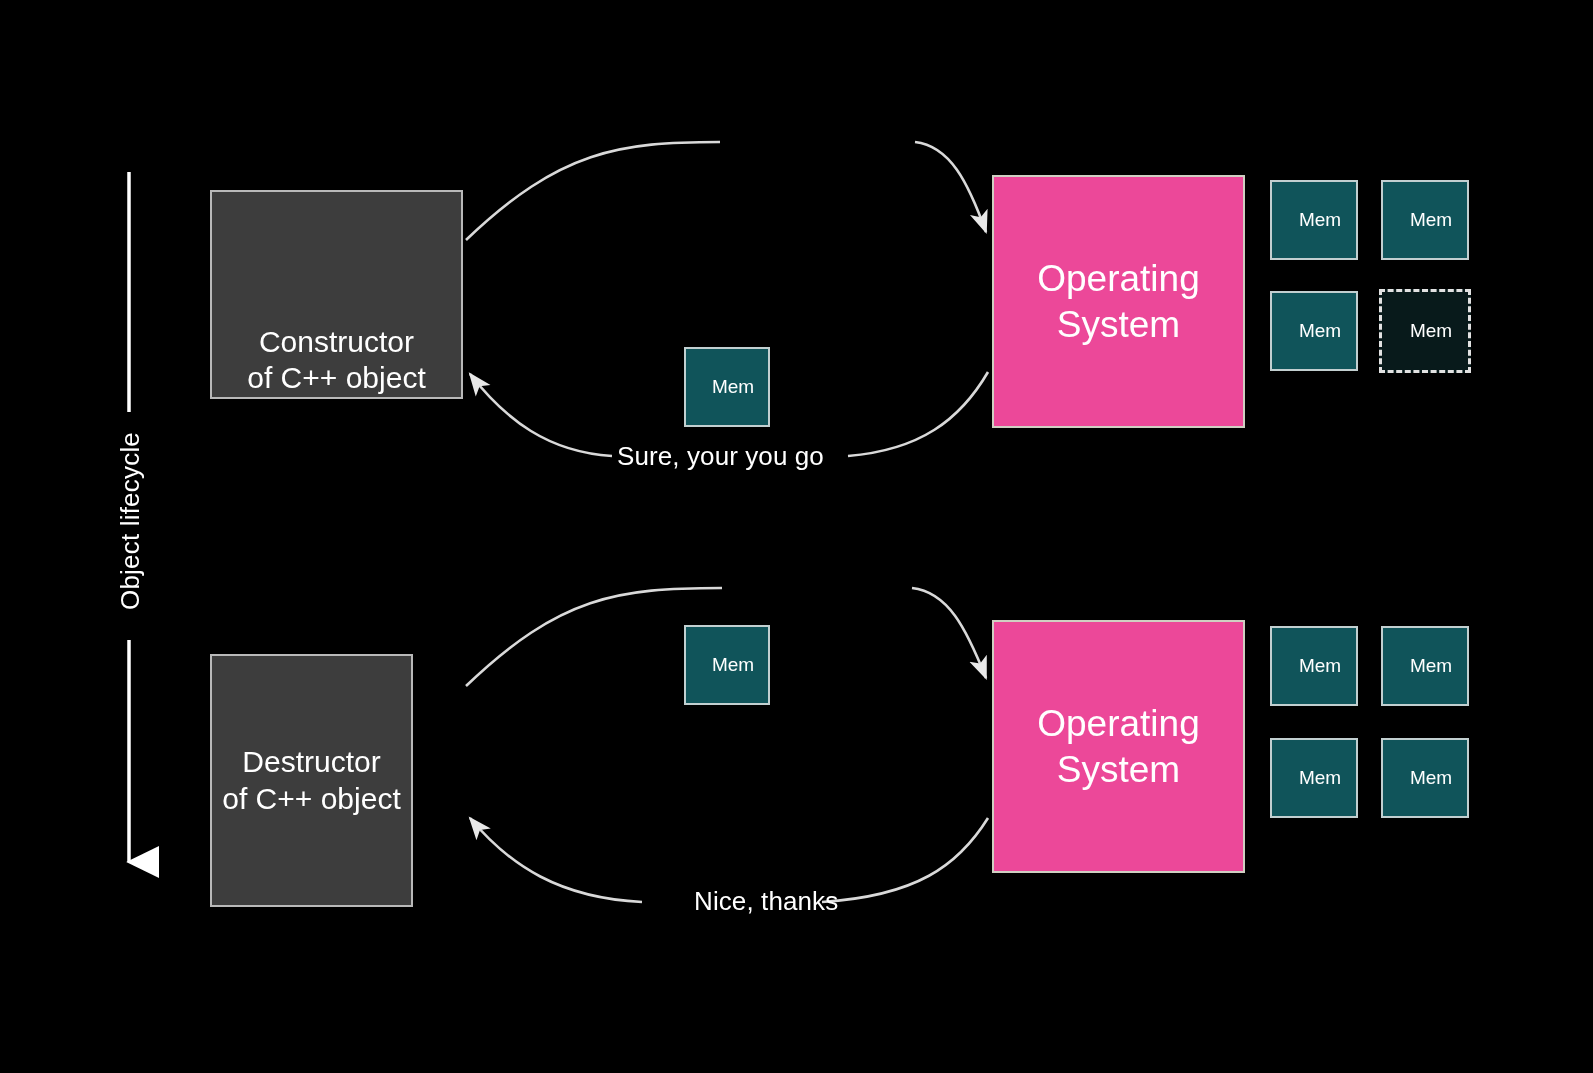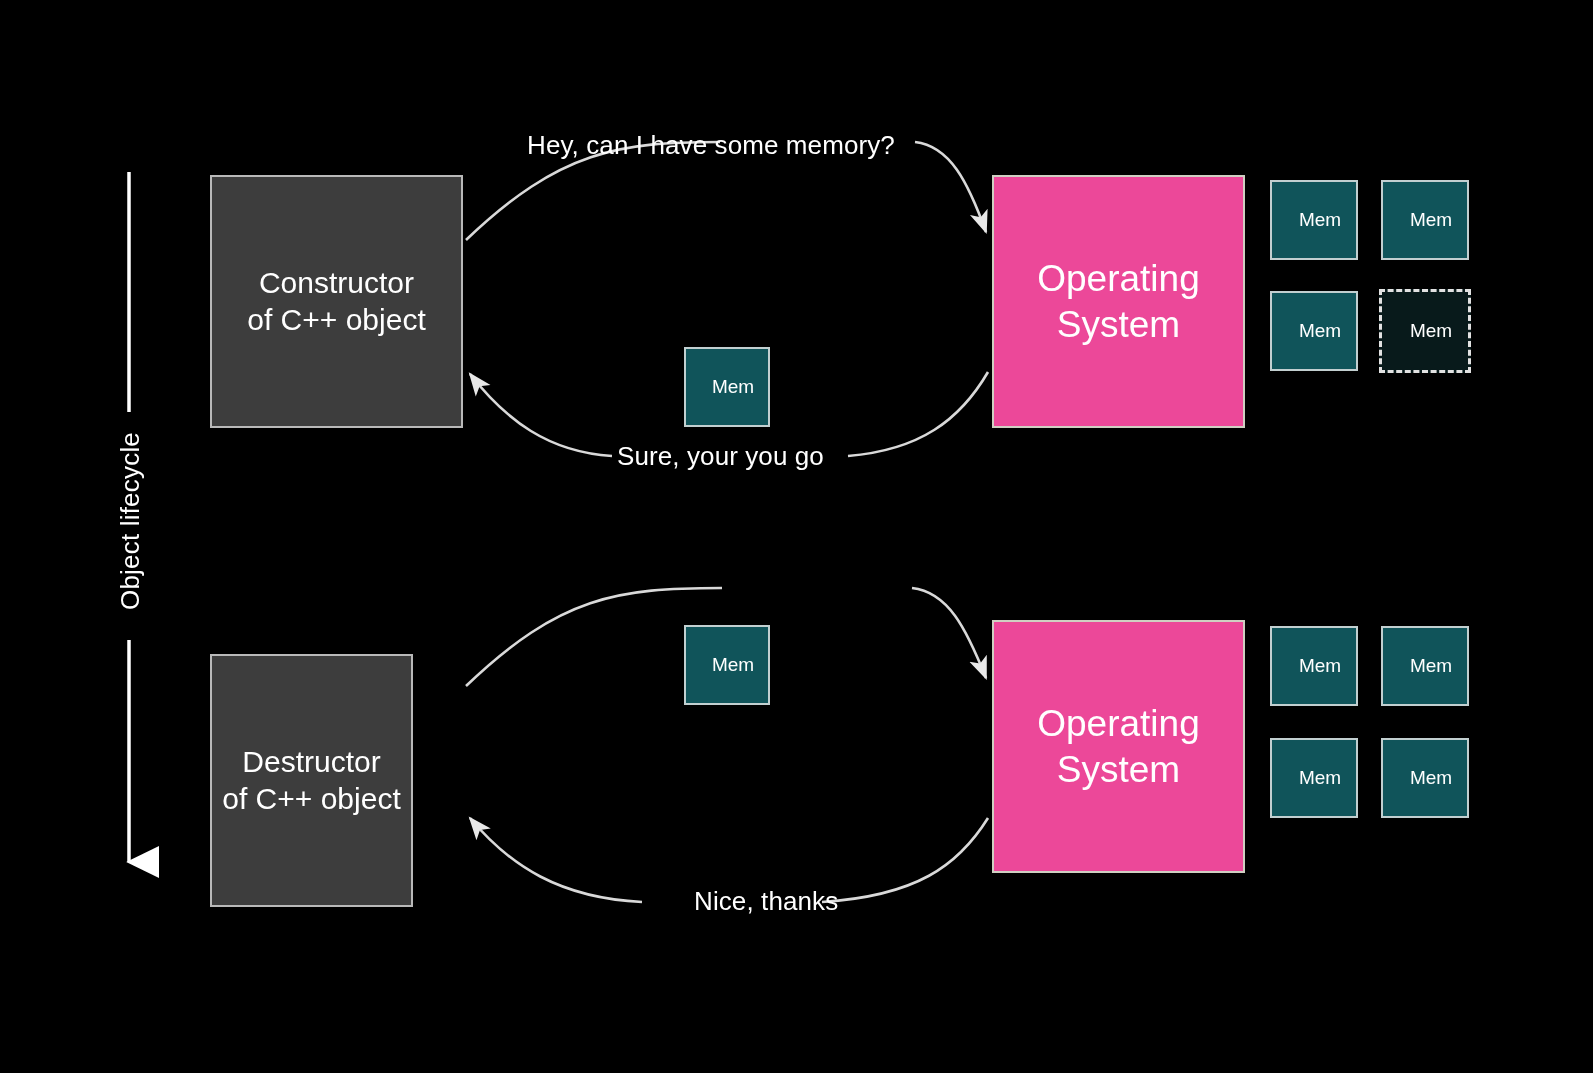--- a/index.html
+++ b/index.html
@@ -126,35 +126,34 @@
     <path d="M 912 588 C 948 592 966 628 986 678" fill="none" stroke="#d9d9d9" stroke-width="2.6" marker-end="url(#head-right)"></path>
 
     <path d="M 988 818 C 958 866 916 896 822 902" fill="none" stroke="#d9d9d9" stroke-width="2.6"></path>
     <path d="M 642 902 C 560 898 510 866 470 818" fill="none" stroke="#d9d9d9" stroke-width="2.6" marker-end="url(#head-left)"></path>
   </svg>
 
   <div id="lifecycle-axis">
     <span id="lifecycle-label">Object lifecycle</span>
   </div>
 
-  <div class="node-box box-gray" style="left:210px; top:175px; width:253px; height:253px;">
+  <div class="node-box box-gray" style="left:210px; top:190px; width:253px; height:209px;align-items:flex-end;">
     <div>
       <span class="node-label">Constructor</span>
       <span class="node-label">of C++ object</span>
     </div>
   </div>
 
   <div class="node-box box-olive" style="left:992px; top:175px; width:253px; height:253px;">
     <div>
       <span class="node-label">Operating</span>
       <span class="node-label">System</span>
     </div>
   </div>
 
-  <div class="caption" style="left:527px; top:130px;">Hey, can I have some memory?</div>
 
   <div class="caption" style="left:617px; top:441px;">Sure, your you go</div>
 
   <div class="mem-block" style="left:684px; top:347px; width:86px; height:80px;">
     <span>Mem</span>
   </div>
 
   <div class="mem-block" style="left:1270px; top:180px; width:88px; height:80px;">
     <span>Mem</span>
   </div>

